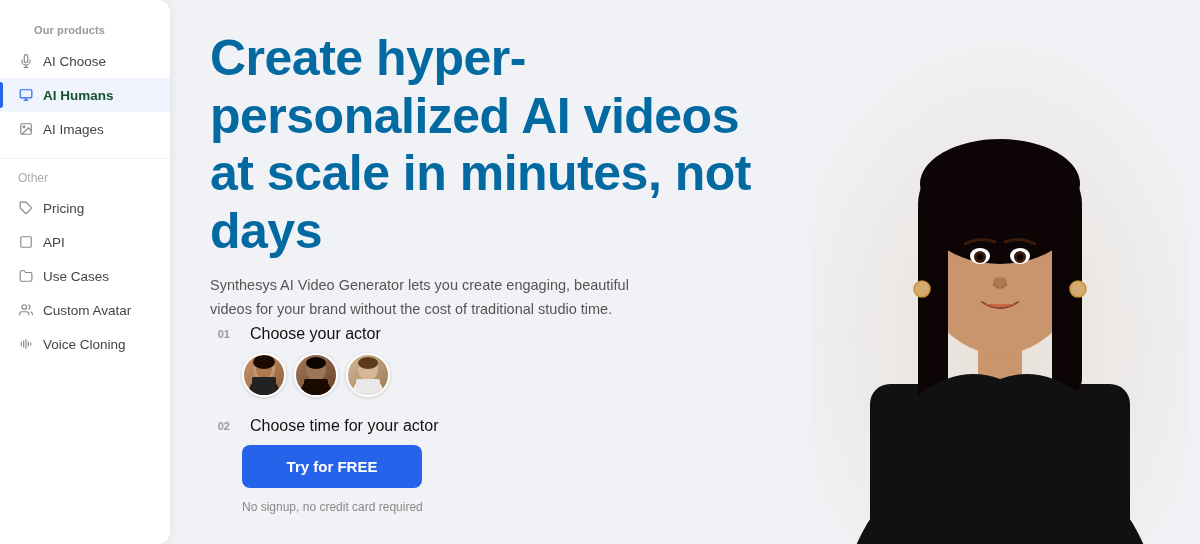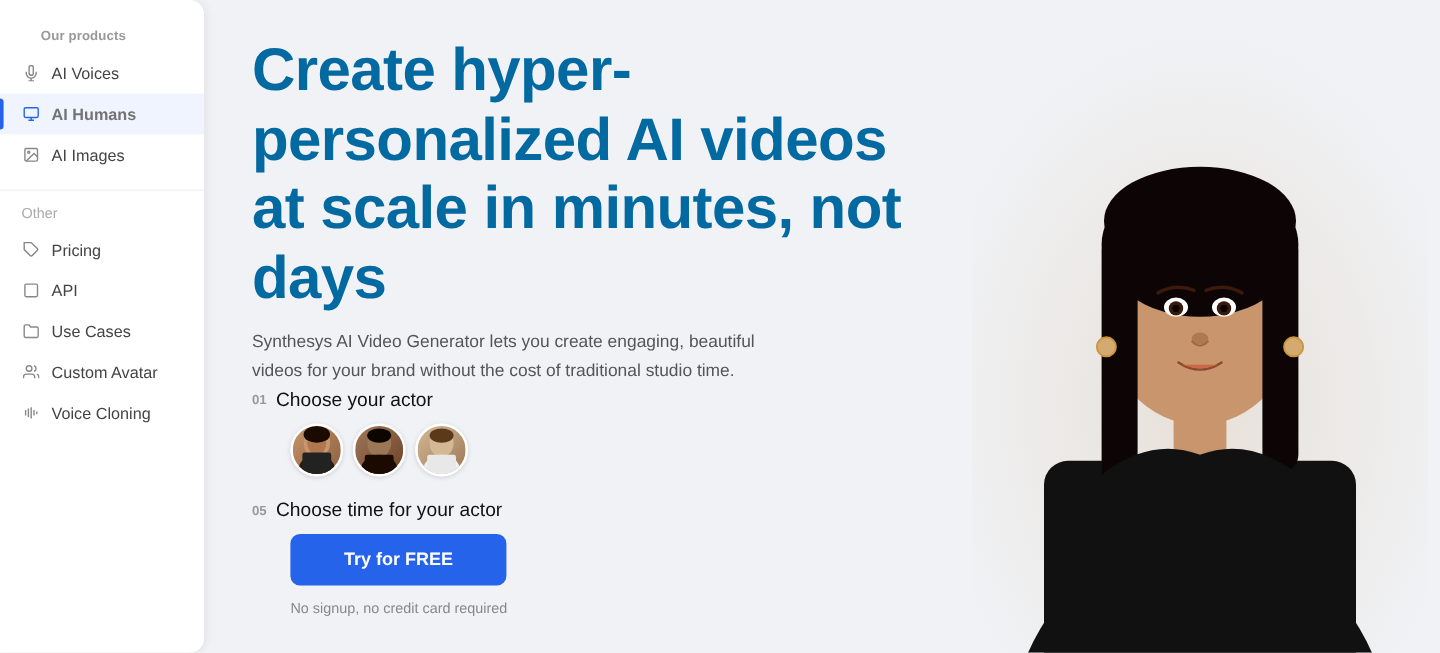--- a/index.html
+++ b/index.html
@@ -38,21 +38,21 @@
       gap: 9px;
       padding: 9px 18px;
       cursor: pointer;
       font-size: 13.5px;
       color: #444;
       position: relative;
       border-radius: 0;
       transition: background 0.15s;
     }
     .sidebar-item.active {
-      color: #737373;
+      color: #14532d;
       font-weight: 600;
       background: #eff4ff;
     }
     .sidebar-item.active::before {
       content: '';
       position: absolute;
       left: 0;
       top: 4px;
       bottom: 4px;
       width: 3px;
@@ -126,21 +126,22 @@
 
     .step {
       display: flex;
       flex-direction: column;
       gap: 10px;
     }
 
     .step-header {
       display: flex;
       align-items: center;
-      gap: 0;
+      gap: 20px;
+      text-align: right;
     }
 
     .step-num {
       font-size: 11px;
       color: #999;
       font-weight: 600;
       min-width: 20px;
     }
 
     .step-title {
@@ -219,21 +220,21 @@
 
   <div class="sidebar-item">
     <span class="sidebar-icon">
       <svg width="14" height="14" viewBox="0 0 24 24" fill="none" stroke="currentColor" stroke-width="2">
           <path d="M12 1a3 3 0 0 0-3 3v8a3 3 0 0 0 6 0V4a3 3 0 0 0-3-3z"></path>
           <path d="M19 10v2a7 7 0 0 1-14 0v-2"></path>
           <line x1="12" y1="19" x2="12" y2="23"></line>
           <line x1="8" y1="23" x2="16" y2="23"></line>
         </svg>
     </span>
-    <span>AI Voices</span>
+    <span>AI Choose</span>
   </div>
 
   <div class="sidebar-item active">
     <span class="sidebar-icon">
       <svg width="14" height="14" viewBox="0 0 24 24" fill="none" stroke="#2563eb" stroke-width="2">
           <rect x="2" y="3" width="20" height="14" rx="2"></rect>
           <line x1="8" y1="21" x2="16" y2="21"></line>
           <line x1="12" y1="17" x2="12" y2="21"></line>
         </svg>
     </span>
@@ -346,21 +347,21 @@
               <ellipse cx="20" cy="38" rx="15" ry="12" fill="#f0f0f0"></ellipse>
               <rect x="8" y="26" width="24" height="18" fill="#e8e8e8" rx="2"></rect>
               <ellipse cx="20" cy="10" rx="10" ry="6" fill="#5a3a1a"></ellipse>
             </svg>
           </div>
         </div>
       </div>
 
       <div class="step">
         <div class="step-header">
-          <span class="step-num">05</span>
+          <span class="step-num">02</span>
           <span class="step-title">Choose time for your actor</span>
         </div>
         <div class="cta-section">
           <button class="try-btn">Try for FREE</button>
           <span class="no-signup">No signup, no credit card required</span>
         </div>
       </div>
     </div>
   </div>
 

